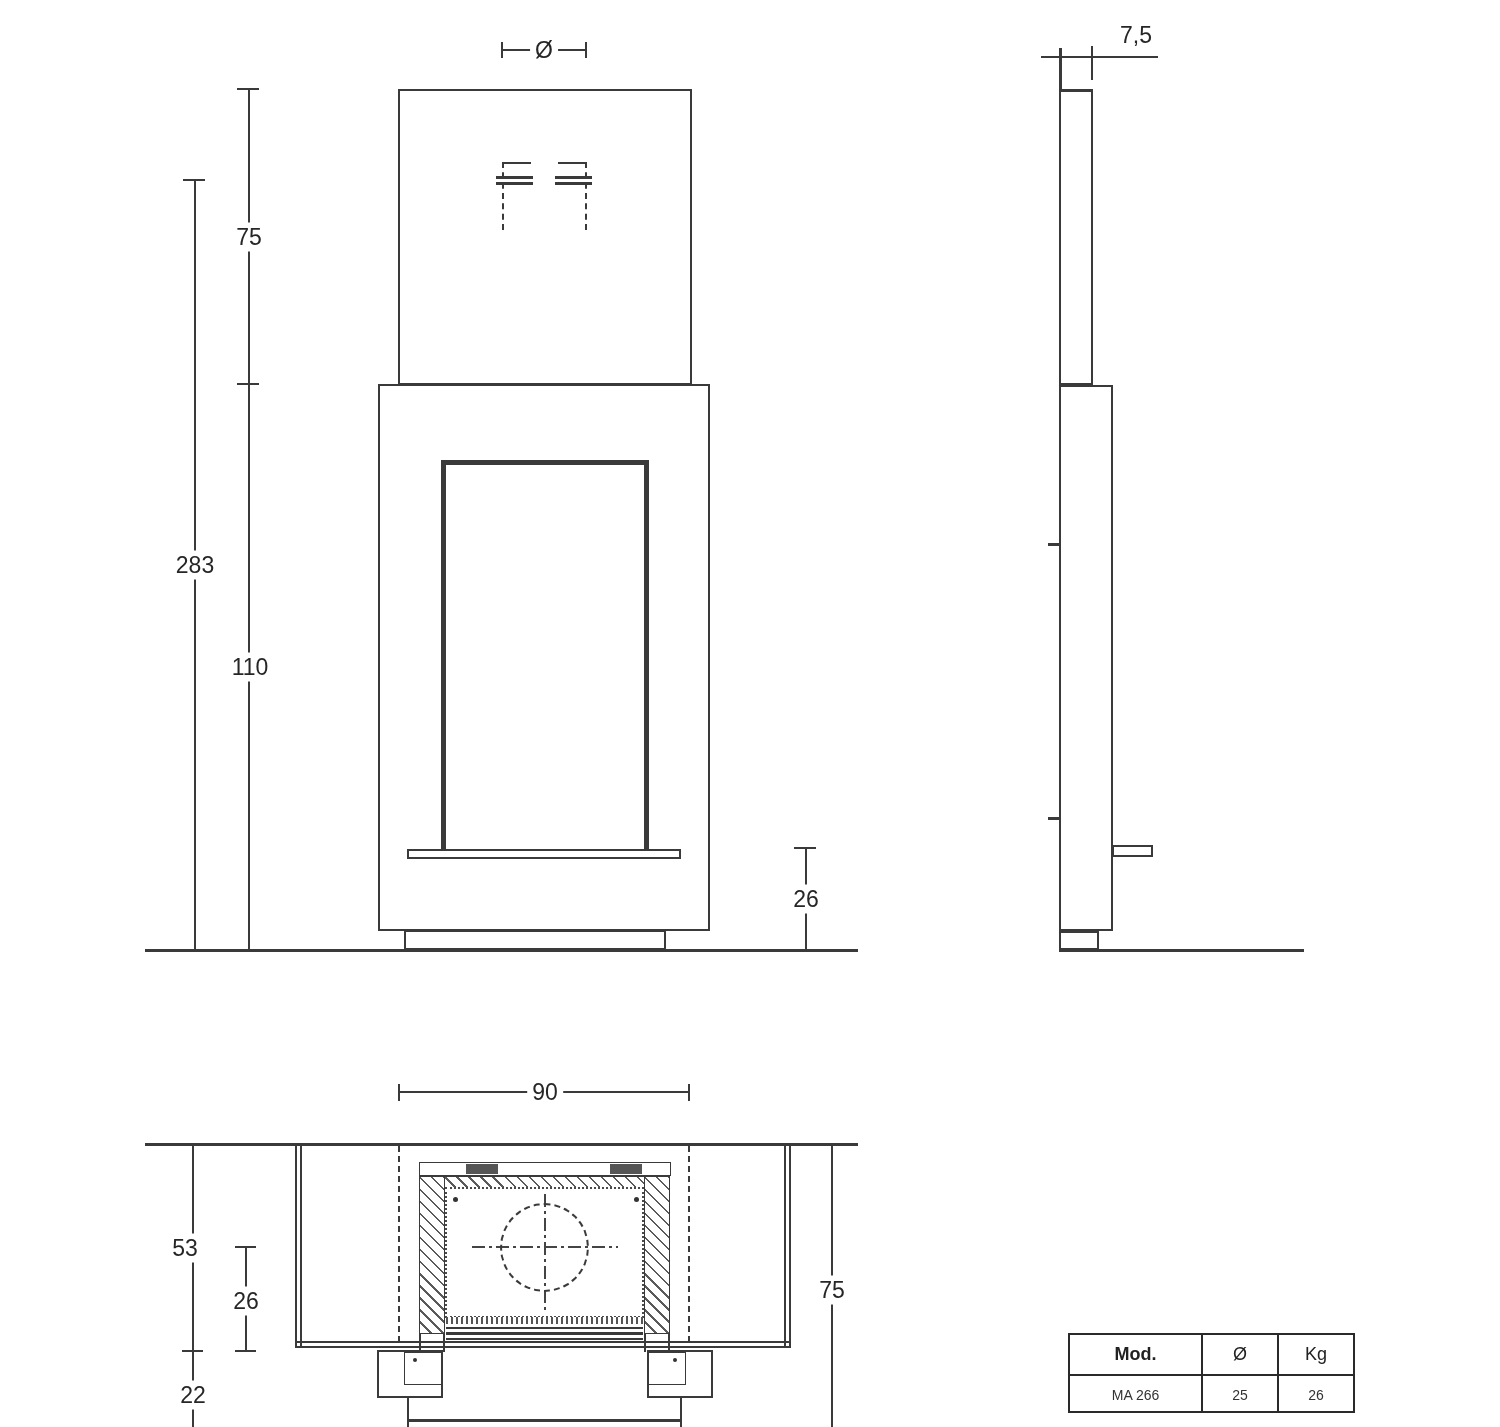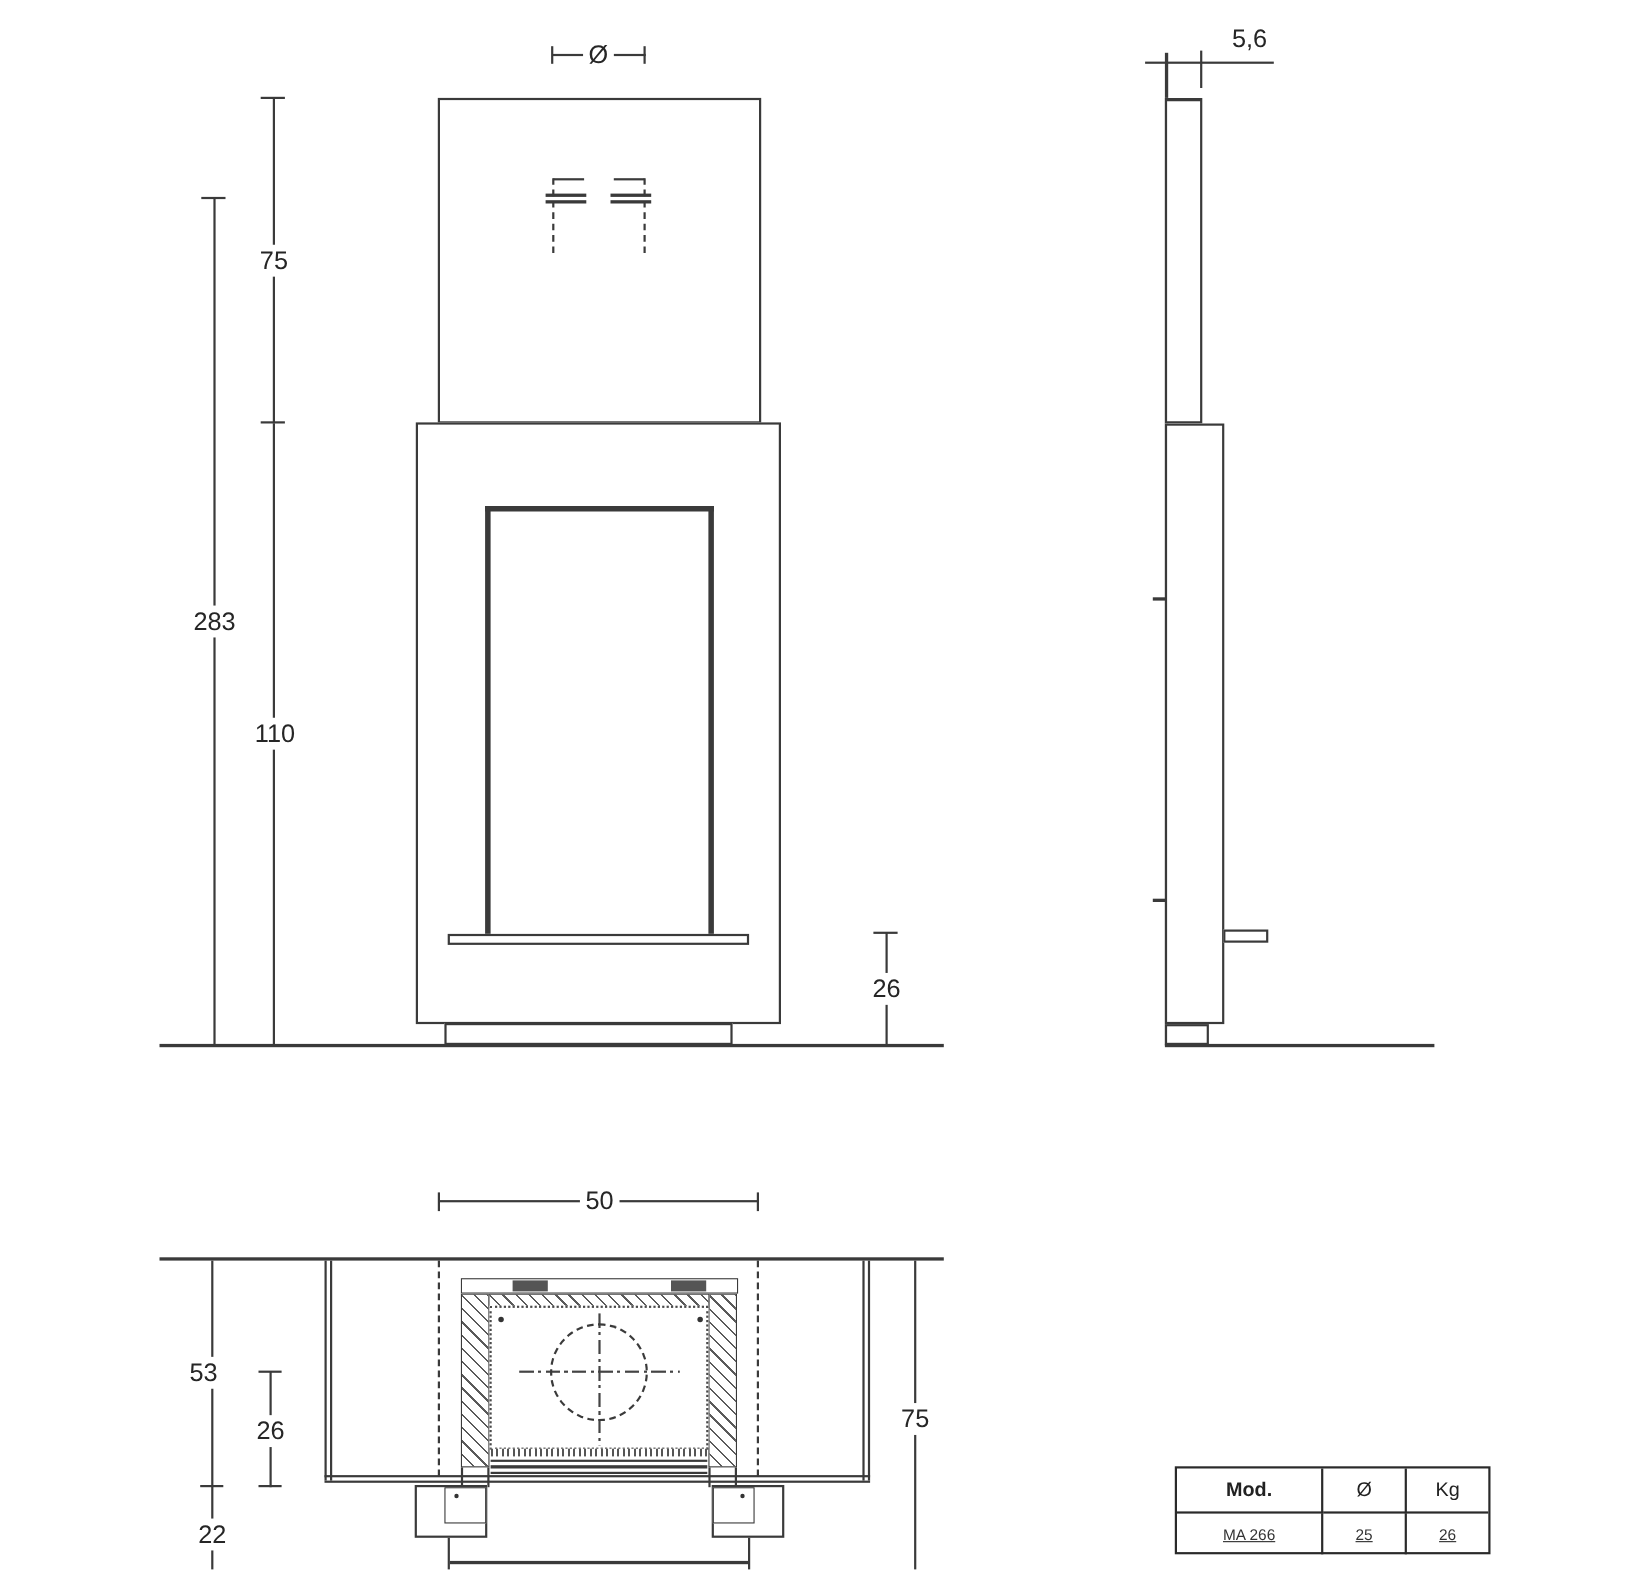--- a/index.html
+++ b/index.html
@@ -33,21 +33,21 @@
   .dash-circle{
     position:absolute;border:2.5px dashed #3a3a3a;border-radius:50%;background:transparent;
   }
   .dot{position:absolute;width:5px;height:5px;border-radius:50%;background:#333;}
   
   .spec-table{
     position:absolute;left:1068px;top:1333px;width:287px;height:80px;
     border:2px solid #2a2a2a;display:flex;flex-direction:column;background:#fff;
   }
   .spec-row{display:flex;flex:0 0 41px;}
-  .spec-row.data{flex:0 0 37px;text-decoration:underline;}
+  .spec-row.data{flex:0 0 37px;}
   .spec-cell{
     border-right:2px solid #2a2a2a;border-bottom:2px solid #2a2a2a;
     display:flex;align-items:center;justify-content:center;font-size:18px;color:#222;
   }
   .spec-row.data .spec-cell{border-bottom:none;font-size:14px;color:#333;}
   .spec-cell.c0{width:135px;font-weight:bold;}
   .spec-cell.c1{width:77px;}
   .spec-cell.c2{width:75px;border-right:none;}
   .spec-row.data .spec-cell.c0{font-weight:normal;}
 </style>
@@ -100,21 +100,21 @@
     <div class="vline" style="left:805px;top:848px;width:2px;height:102px;"></div>
     <div class="dim-label" style="left:806px;top:899px;">26</div>
   </div>
 
   <div>
 
     <div class="vline" style="left:1059px;top:48px;width:3px;height:903px;"></div>
 
     <div class="hline" style="left:1041px;top:56px;width:117px;height:2px;"></div>
     <div class="vline" style="left:1091px;top:46px;width:2px;height:34px;"></div>
-    <div class="dim-label" style="left:1136px;top:35px;">5,6</div>
+    <div class="dim-label" style="left:1136px;top:35px;">7,5</div>
 
     <div class="rect" style="left:1059px;top:89px;width:34px;height:296px;border-top-width:3px;"></div>
 
     <div class="rect" style="left:1059px;top:385px;width:54px;height:546px;"></div>
 
     <div class="rect" style="left:1112px;top:845px;width:41px;height:12px;"></div>
 
     <div class="rect" style="left:1059px;top:931px;width:40px;height:19px;"></div>
 
     <div class="hline" style="left:1059px;top:949px;width:245px;height:3px;"></div>
@@ -123,21 +123,21 @@
     <div class="hline" style="left:1048px;top:817px;width:12px;height:3px;"></div>
   </div>
 
   <div>
 
     <div class="hline" style="left:145px;top:1143px;width:713px;height:3px;"></div>
 
     <div class="vline" style="left:398px;top:1084px;width:2px;height:17px;"></div>
     <div class="vline" style="left:688px;top:1084px;width:2px;height:17px;"></div>
     <div class="hline" style="left:399px;top:1091px;width:291px;height:2px;"></div>
-    <div class="dim-label" style="left:545px;top:1092px;">50</div>
+    <div class="dim-label" style="left:545px;top:1092px;">90</div>
 
     <div class="vline" style="left:295px;top:1146px;width:2px;height:200px;"></div>
     <div class="vline" style="left:300px;top:1146px;width:2px;height:200px;"></div>
     <div class="vline" style="left:784px;top:1146px;width:2px;height:200px;"></div>
     <div class="vline" style="left:789px;top:1146px;width:2px;height:200px;"></div>
     <div class="hline" style="left:295px;top:1341px;width:496px;height:2px;"></div>
     <div class="hline" style="left:295px;top:1346px;width:496px;height:2px;"></div>
 
     <div class="dashv" style="left:398px;top:1146px;height:196px;"></div>
     <div class="dashv" style="left:688px;top:1146px;height:196px;"></div>

